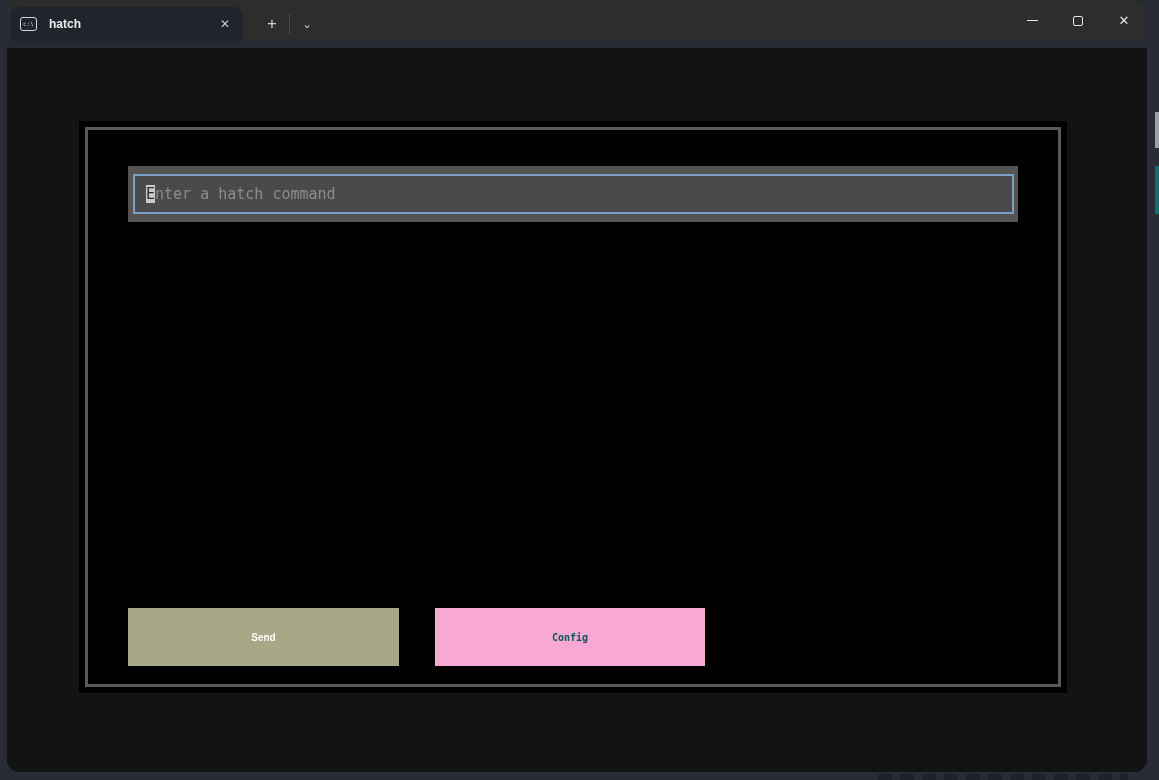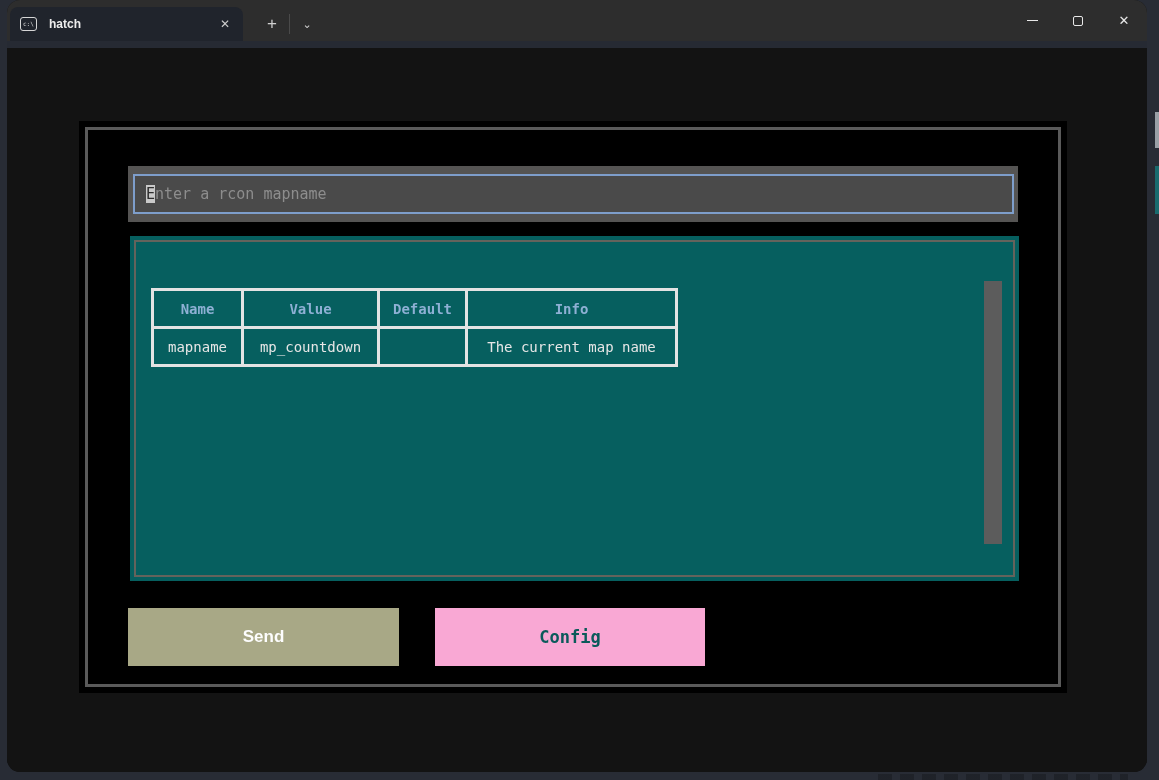--- a/index.html
+++ b/index.html
@@ -70,21 +70,21 @@
   .col-name    { width:90px;  }
   .col-value   { width:136px; }
   .col-default { width:88px;  }
   .col-info    { width:210px; }
 
   .scrollbar-thumb { position:absolute; left:854px; top:45px; width:18px; height:263px; background:#5c5c5c; }
 
   
   .button-row { position:absolute; left:40px; top:478px; width:891px; height:58px; display:flex; }
   .tui-btn { height:58px; display:flex; align-items:center; justify-content:center;
-             font-size:17px; font-weight:bold; cursor:default; }
+             font-size:10px; font-weight:bold; cursor:default; }
   .btn-send   { width:271px; background:#a8a886; color:#fdfdfd; font-family:"Liberation Sans", sans-serif; }
   .btn-config { width:270px; background:#f9a8d4; color:#0b5a5a; margin-left:36px; }
   .btn-quit   { width:278px; background:#b25c5c; color:#fdfdfd; margin-left:36px; }
 </style>
 </head>
 <body>
 
 <div class="screen">
 
   <div class="bg-sliver-gray"></div>
@@ -117,46 +117,24 @@
     </div>
 
     <div class="tabstrip-bottom"></div>
 
     <div class="terminal-content">
       <div class="tui-app">
         <div class="tui-frame">
 
           <div class="input-panel">
             <div class="command-input">
-              <span class="input-cursor">E</span><span>nter a rcon mapname</span>
+              <span class="input-cursor">E</span><span>nter a hatch command</span>
             </div>
           </div>
 
-          <div class="table-panel">
-            <div class="panel-inner-border"></div>
-            <table class="cvar-table">
-              <thead>
-                <tr>
-                  <th class="col-name">Name</th>
-                  <th class="col-value">Value</th>
-                  <th class="col-default">Default</th>
-                  <th class="col-info">Info</th>
-                </tr>
-              </thead>
-              <tbody>
-                <tr>
-                  <td>mapname</td>
-                  <td>mp_countdown</td>
-                  <td></td>
-                  <td>The current map name</td>
-                </tr>
-              </tbody>
-            </table>
-            <div class="scrollbar-thumb"></div>
-          </div>
 
           <div class="button-row">
             <div class="tui-btn btn-send">Send</div>
             <div class="tui-btn btn-config">Config</div>
           </div>
 
         </div>
       </div>
     </div>
 

